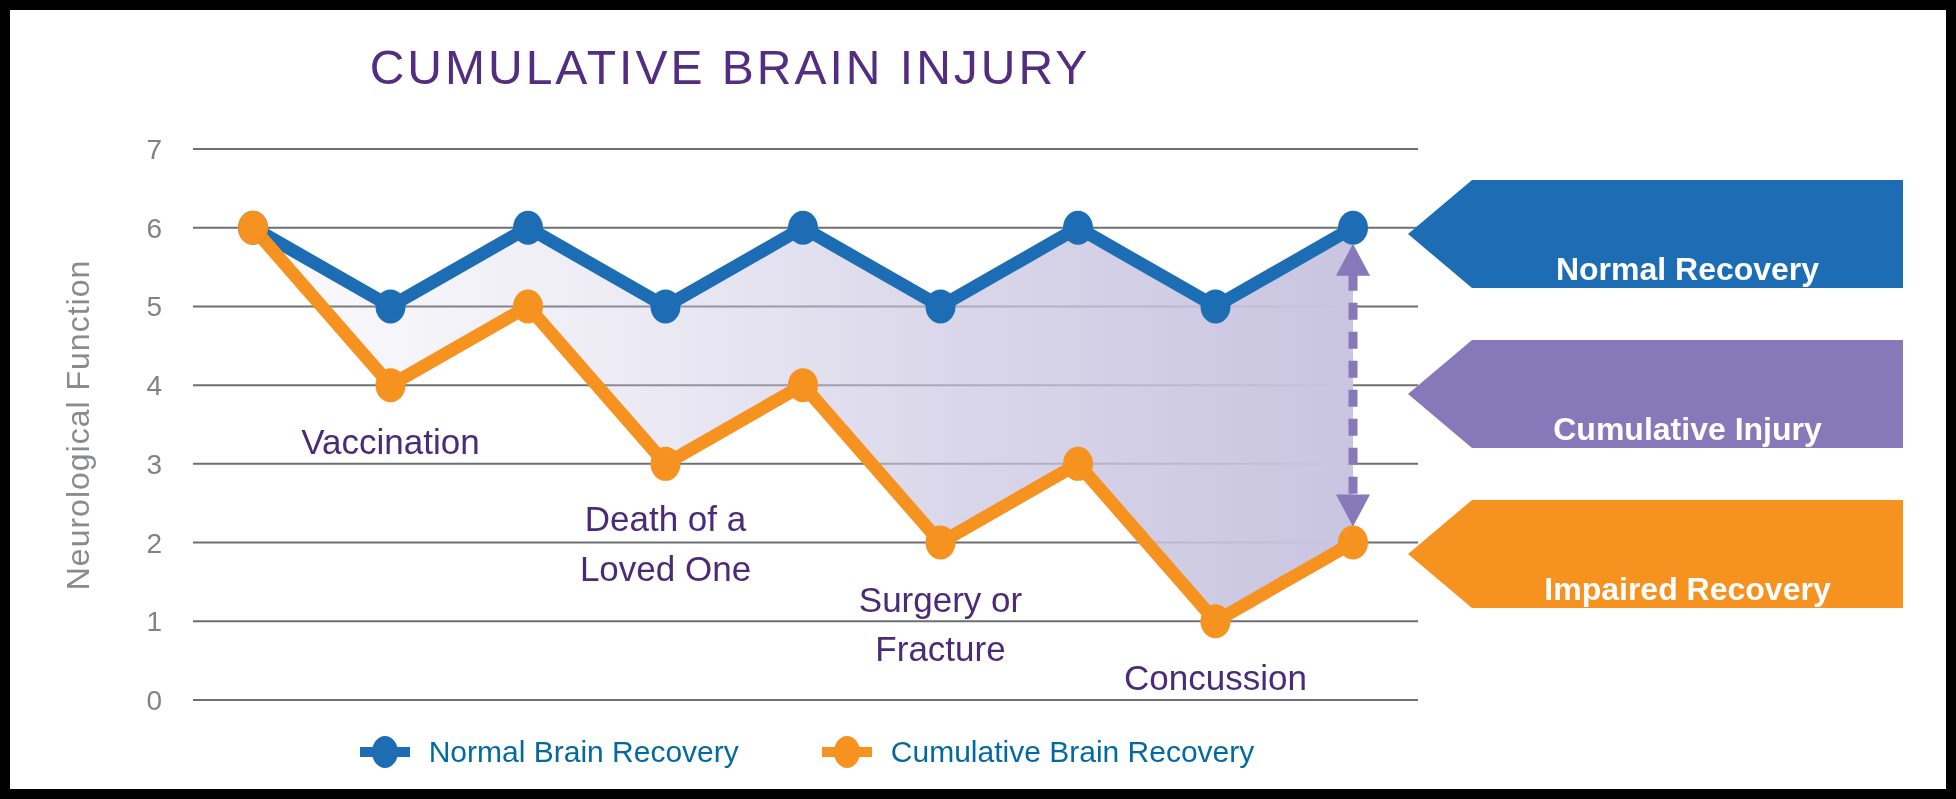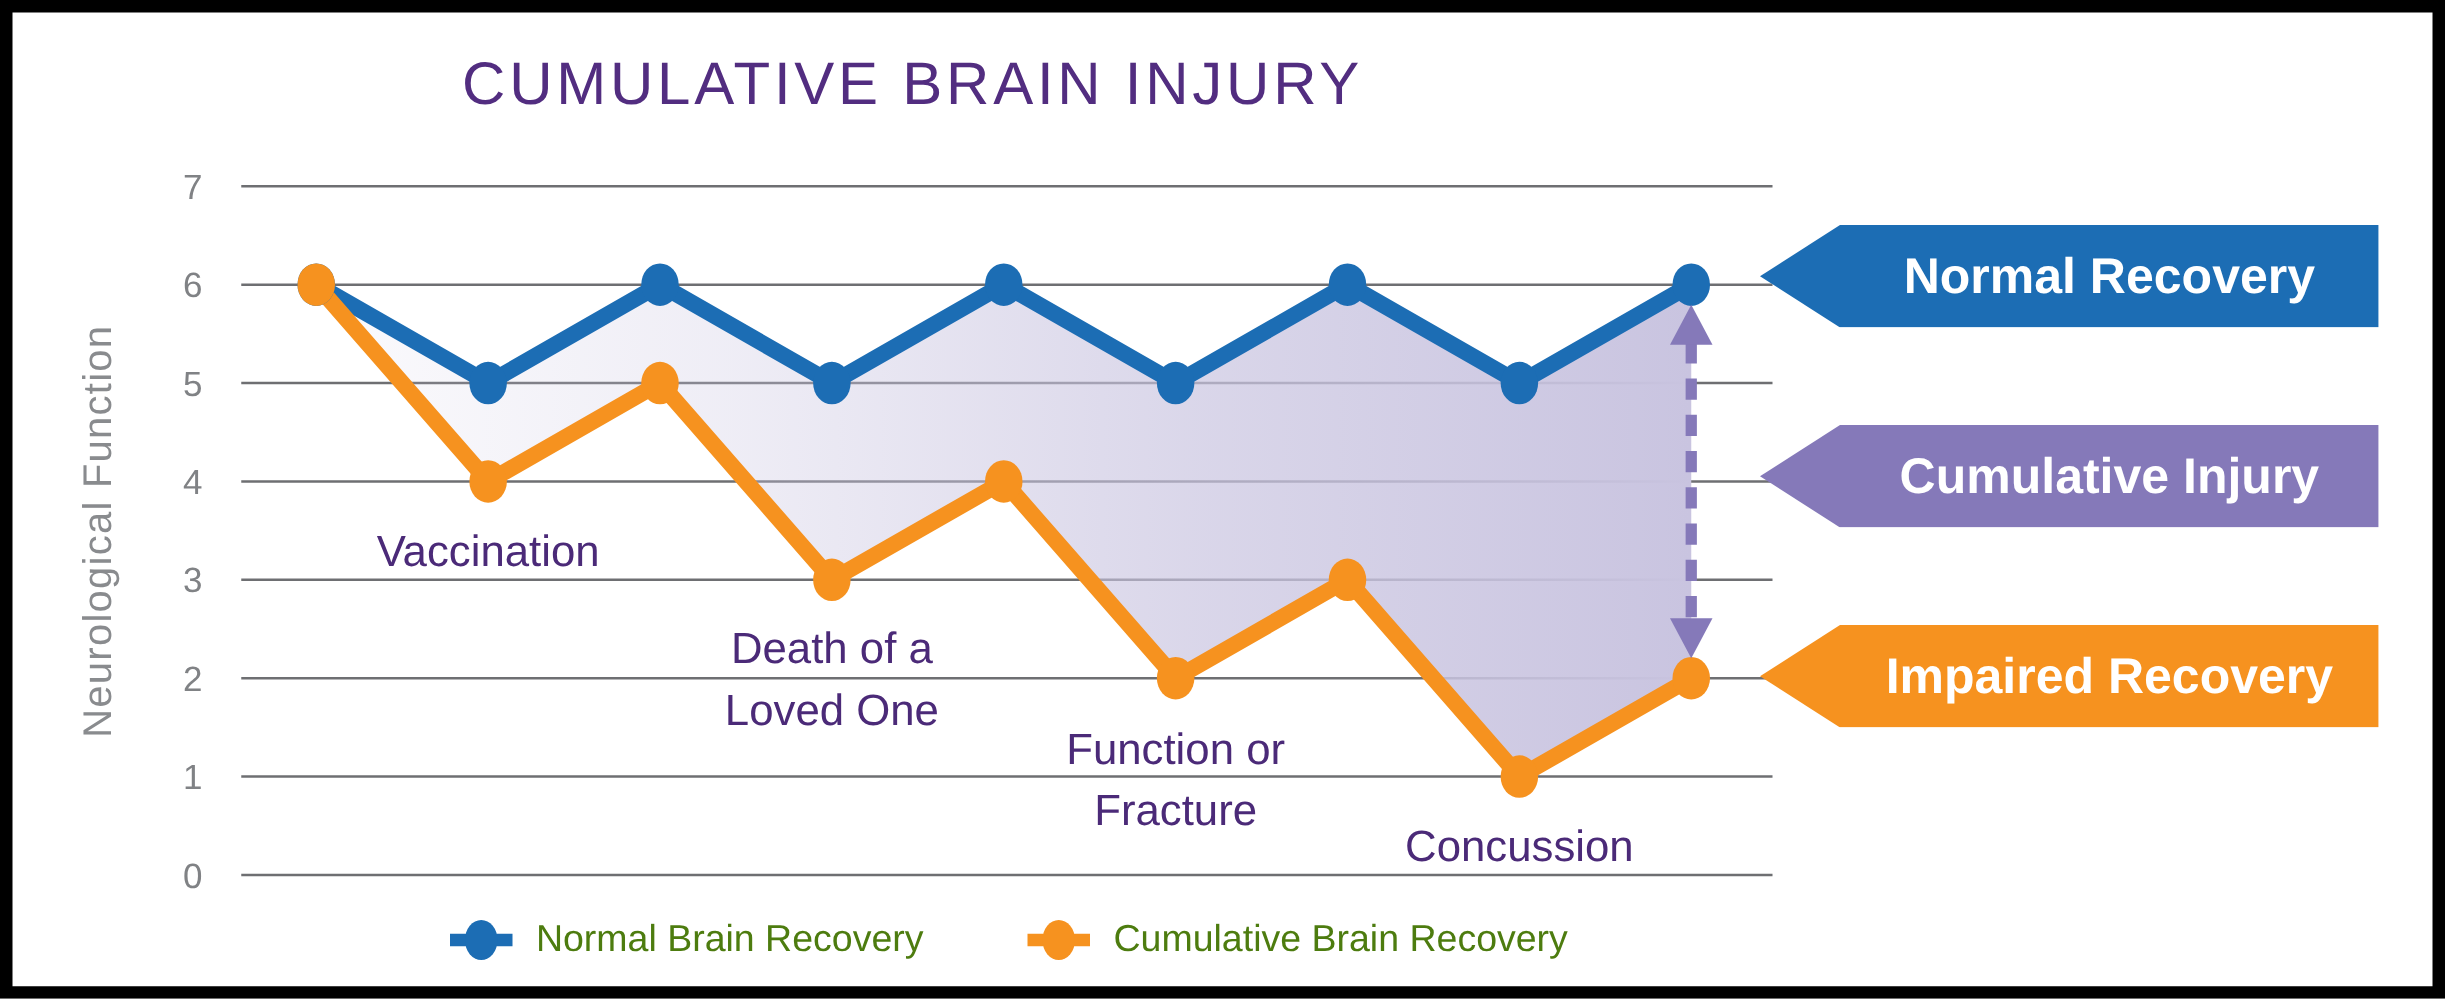--- a/index.html
+++ b/index.html
@@ -15,32 +15,32 @@
     position:absolute;left:68px;top:415px;transform:translate(-50%,-50%) rotate(-90deg);
     white-space:nowrap;font-size:32px;color:#898b8e;letter-spacing:1px;
   }
   svg.plot{position:absolute;left:0;top:0;}
   .tick-label{font-size:28px;fill:#808285;}
   .event-label{
     position:absolute;width:340px;margin-left:-170px;text-align:center;
     font-size:35px;color:#4b2a78;line-height:1.42;
   }
   .banner{
-    position:absolute;left:1398px;width:495px;height:82px;
-    display:flex;align-items:center;justify-content:center;
+    position:absolute;left:1398px;width:495px;height:108px;
+    display:flex;align-items:flex-end;justify-content:center;
     padding-left:64px;box-sizing:border-box;
     clip-path:polygon(0 50%, 64px 0, 100% 0, 100% 100%, 64px 100%);
-    color:#ffffff;font-size:40px;font-weight:bold;white-space:nowrap;
+    color:#ffffff;font-size:32px;font-weight:bold;white-space:nowrap;
   }
   .legend{
     position:absolute;left:183px;top:722px;width:1225px;
     display:flex;justify-content:center;align-items:center;gap:80px;
   }
   .legend-item{display:flex;align-items:center;gap:16px;}
-  .legend-label{font-size:30px;color:#4d7c0f;white-space:nowrap;}
+  .legend-label{font-size:30px;color:#0369a1;white-space:nowrap;}
 </style>
 </head>
 <body>
 
 <div class="frame">
 
   <div class="chart-title">CUMULATIVE BRAIN INJURY</div>
 
   <div class="y-axis-title">Neurological Function</div>
 
@@ -97,21 +97,21 @@
 
   <div id="annotations">
       <div class="event-label" style="left: 380.5px; top: 407.143px;">
         <div>Vaccination</div>
       </div>
       <div class="event-label" style="left: 655.5px; top: 484px;">
         <div>Death of a</div>
         <div>Loved One</div>
       </div>
       <div class="event-label" style="left: 930.5px; top: 564.571px;">
-        <div>Function or</div>
+        <div>Surgery or</div>
         <div>Fracture</div>
       </div>
       <div class="event-label" style="left: 1205.5px; top: 643.286px;">
         <div>Concussion</div>
       </div>
     </div>
 
   <div class="banner" style="top: 170px; background-color: rgb(28, 109, 180);">
     <span>Normal Recovery</span>
   </div>

